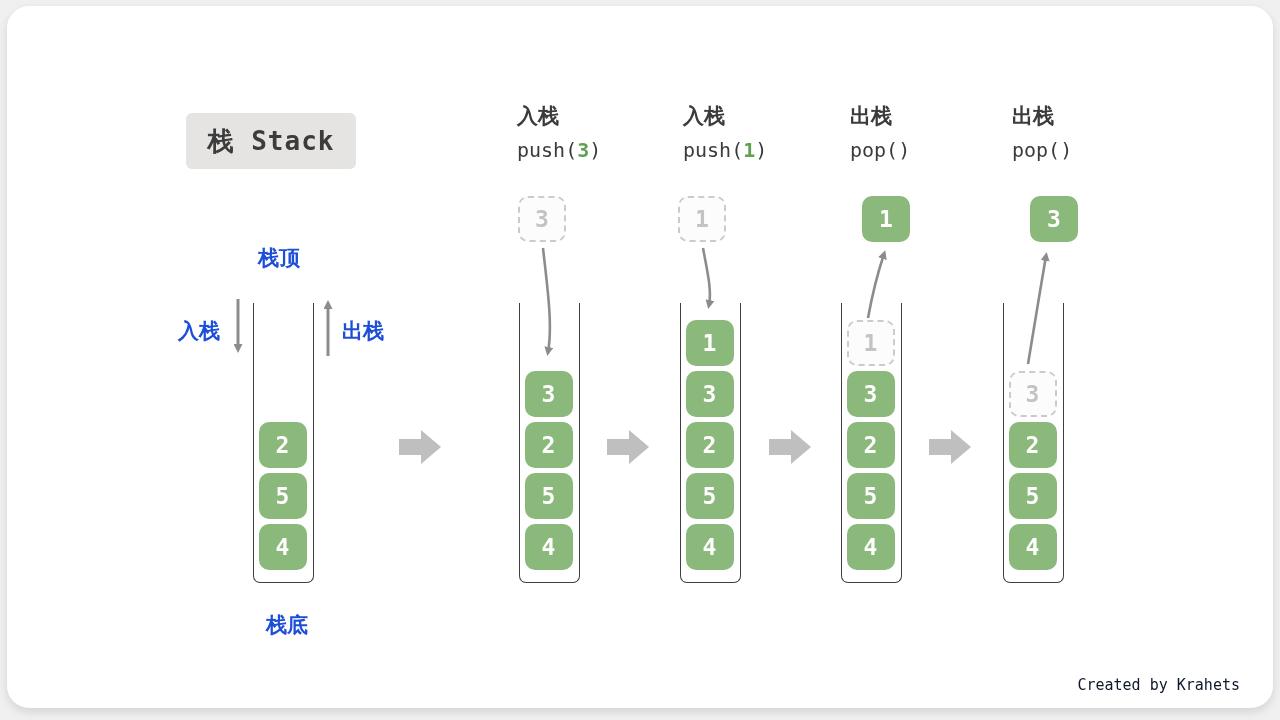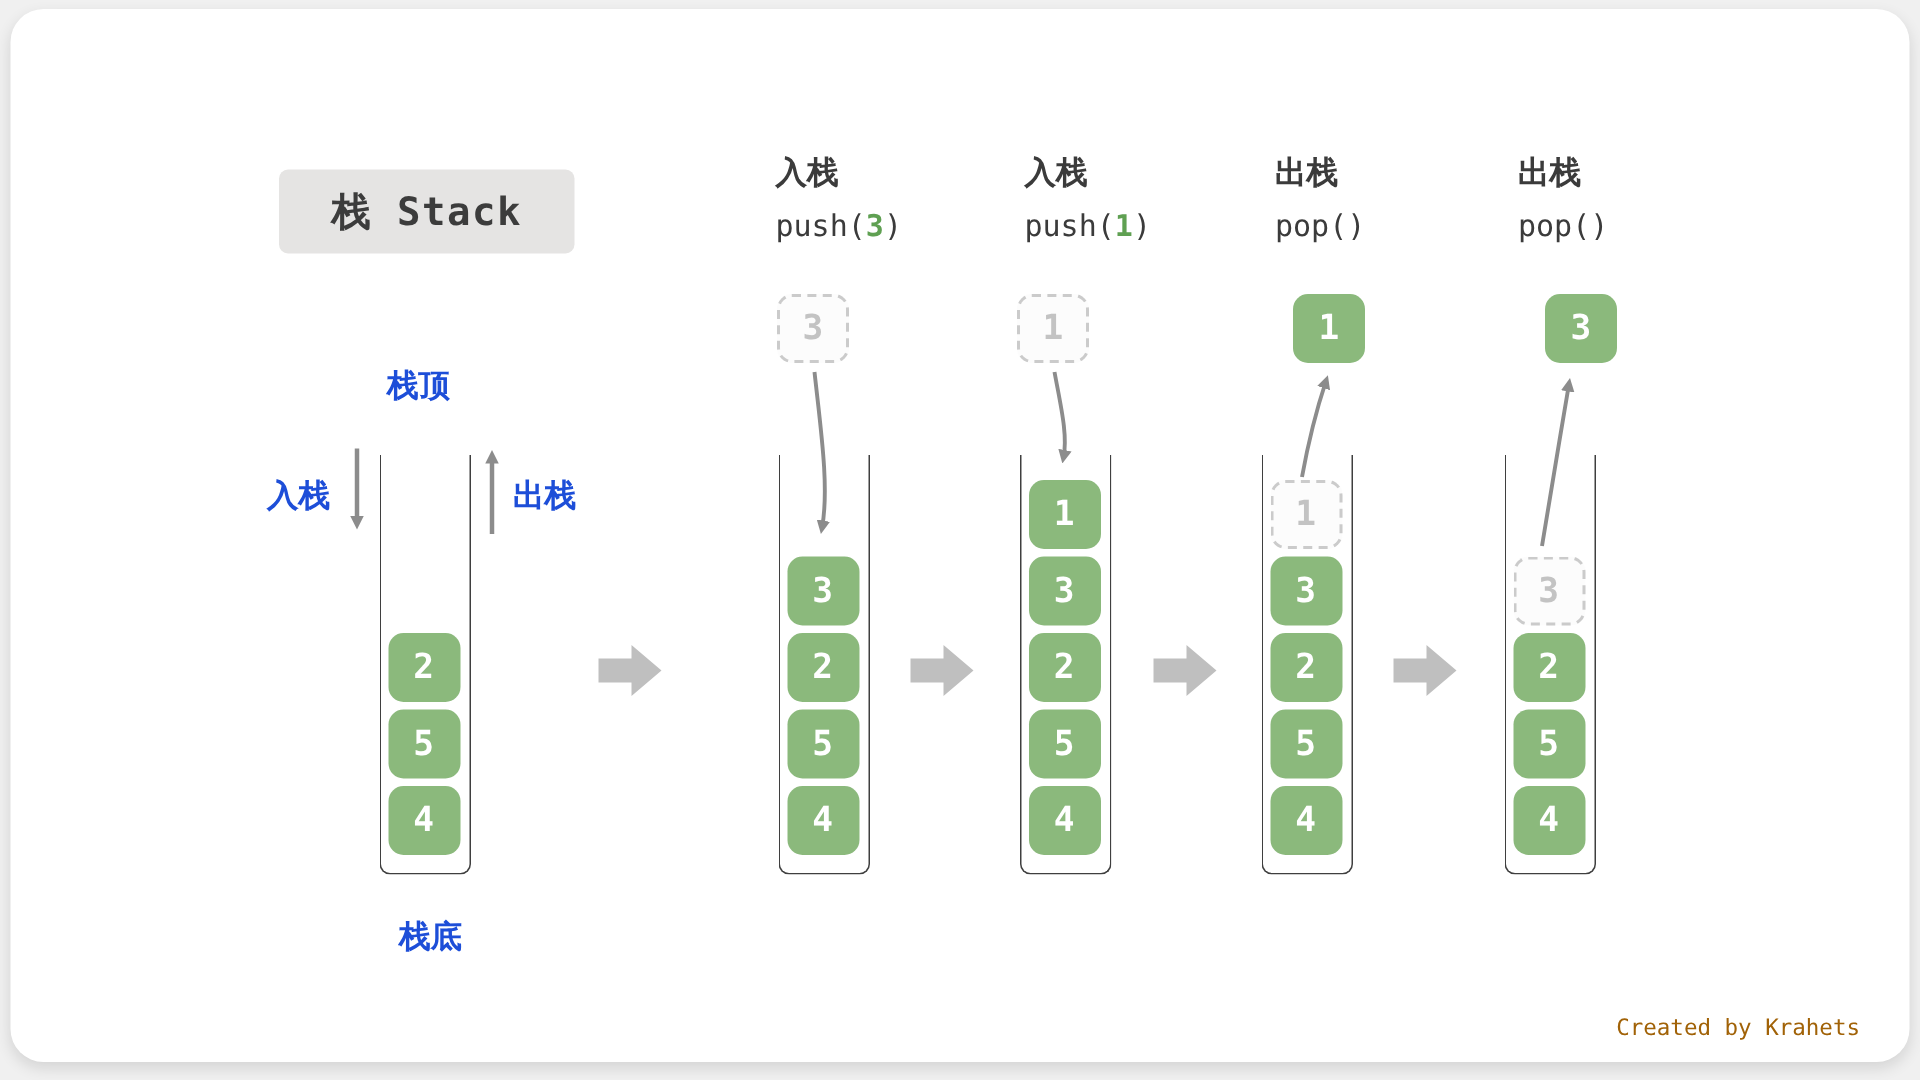--- a/index.html
+++ b/index.html
@@ -9,21 +9,21 @@
     font-family:"Liberation Sans",sans-serif;
     position:relative;
   }
   .card{
     position:absolute;left:7px;top:6px;width:1266px;height:702px;
     background:#ffffff;border-radius:22px;
     box-shadow:0 4px 10px rgba(0,0,0,0.12);
   }
   #stage{position:absolute;left:0;top:0;width:1280px;height:720px;}
   .title-box{
-    position:absolute;left:186px;top:113px;width:197px;height:56px;
+    position:absolute;left:186px;top:113px;width:170px;height:56px;
     background:#e5e4e3;border-radius:6px;
     display:flex;align-items:center;justify-content:center;
     font-family:"DejaVu Sans Mono",monospace;font-weight:bold;
     font-size:26px;letter-spacing:1px;color:#3c3c3c;
   }
   .zh-label{
     position:absolute;color:#1d4ed8;font-weight:bold;font-size:21px;
     line-height:1;white-space:nowrap;
   }
   .stack{
@@ -37,21 +37,21 @@
     font-family:"DejaVu Sans Mono",monospace;font-weight:bold;font-size:23px;
   }
   .cell.solid{background:#8bb97c;color:#ffffff;}
   .cell.ghost{background:#fcfcfc;border:2.5px dashed #cbcbcb;color:#c3c3c3;}
   .op-header{position:absolute;color:#3b3b3b;}
   .op-label{font-weight:bold;font-size:21px;line-height:1;margin-bottom:14px;white-space:nowrap;}
   .op-code{font-family:"DejaVu Sans Mono",monospace;font-size:20px;line-height:1;white-space:nowrap;}
   .op-arg{color:#5fa052;font-weight:bold;}
   .watermark{
     position:absolute;right:40px;top:676px;
-    font-family:"DejaVu Sans Mono",monospace;font-size:15px;color:#a16207;
+    font-family:"DejaVu Sans Mono",monospace;font-size:15px;color:#0f172a;
   }
   svg.overlay{position:absolute;left:0;top:0;pointer-events:none;}
 </style>
 </head>
 <body>
 
 <div class="card"></div>
 
 <div id="stage">
 

